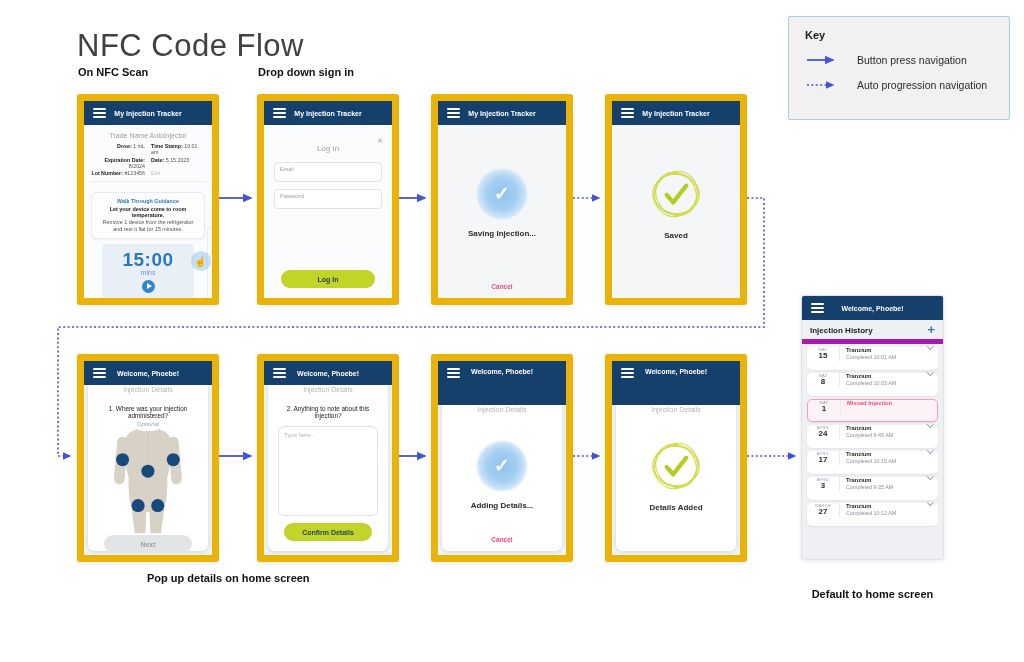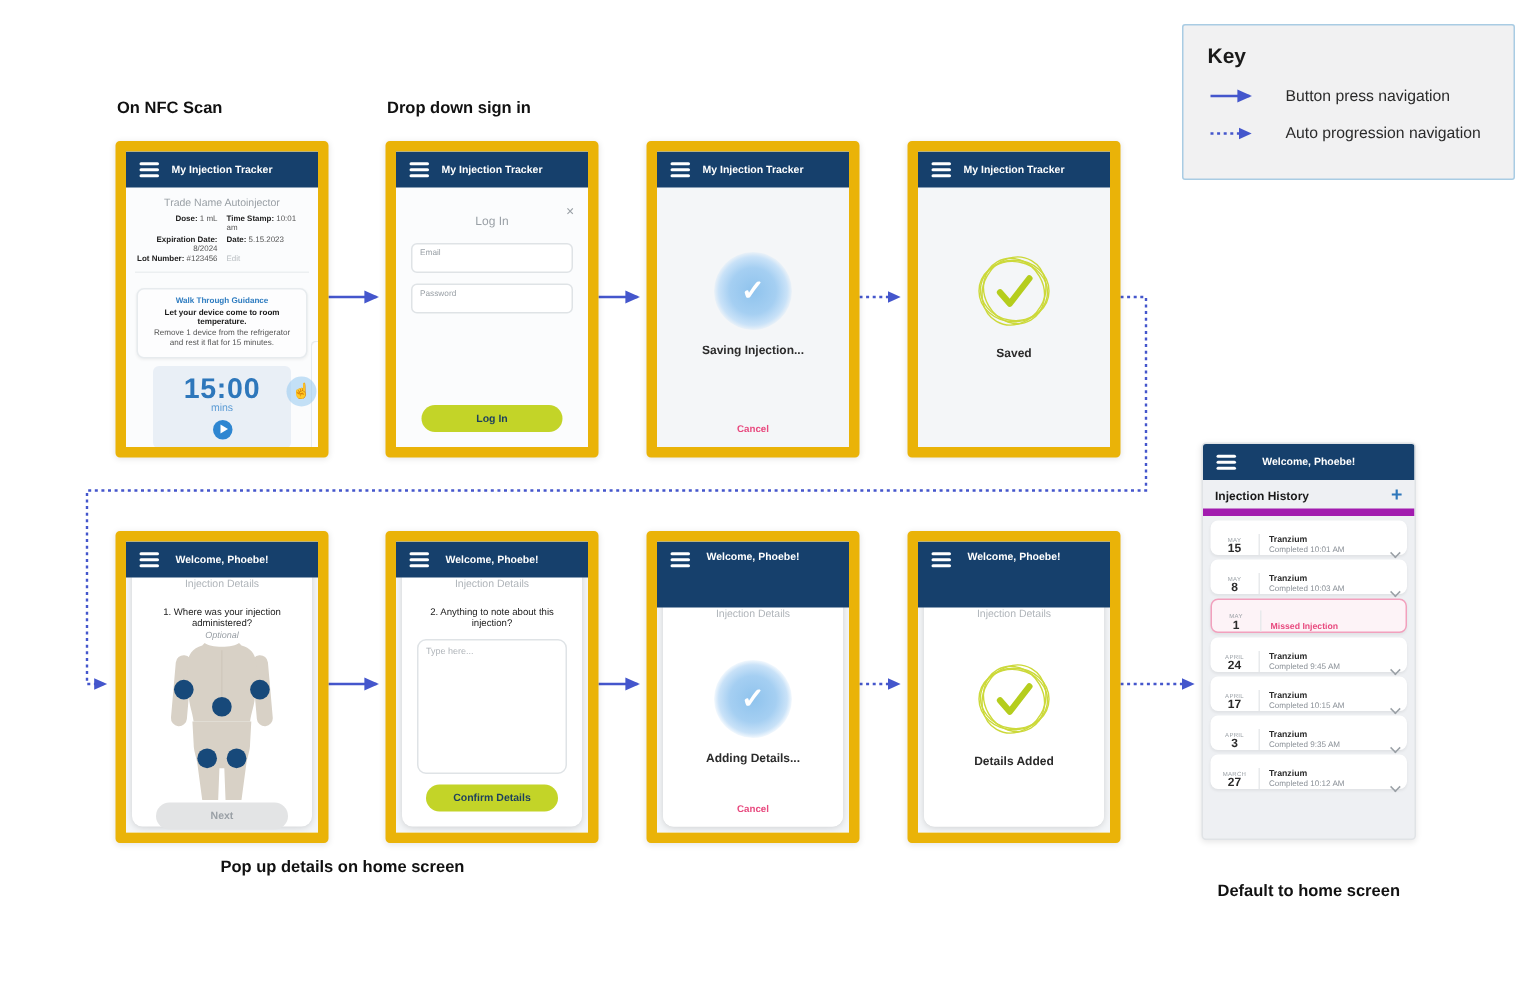--- a/index.html
+++ b/index.html
@@ -4,21 +4,21 @@
 <style>
   * { margin:0; padding:0; box-sizing:border-box; }
   body { font-family:"Liberation Sans", sans-serif; background:#fff; }
   .canvas { position:relative; width:1024px; height:662px; background:#fff; overflow:hidden; }
 
   .flow-title { position:absolute; left:77px; top:28px; font-size:31px; font-weight:400; color:#414141; letter-spacing:.5px; }
   .row-label { position:absolute; font-size:11px; font-weight:bold; color:#111; }
 
   
   .key { position:absolute; left:788px; top:16px; width:222px; height:104px; background:#f1f1f2; border:1px solid #a9cce3; border-radius:2px; padding:12px 16px; }
-  .key-title { font-size:14px; font-weight:bold; color:#1a1a1a; margin-bottom:12px; }
+  .key-title { font-size:11px; font-weight:bold; color:#1a1a1a; margin-bottom:12px; }
   .key-row { display:flex; align-items:center; gap:14px; margin-top:13px; }
   .key-row span { font-size:10.5px; color:#2b2b2b; }
 
   
   .overlay { position:absolute; left:0; top:0; pointer-events:none; }
   .sol { stroke:#4456cc; stroke-width:1.8; fill:none; marker-end:url(#arr); }
   .dot { stroke:#4456cc; stroke-width:1.6; fill:none; stroke-dasharray:2 2.4; marker-end:url(#arr); }
 
   
   .phone { position:absolute; width:142px; background:#fbfcfd; border:7px solid #eab308; border-radius:3px; box-shadow:0 1px 4px rgba(0,0,0,.10); display:flex; flex-direction:column; overflow:hidden; }
@@ -79,37 +79,38 @@
   .note-box { flex:1; margin:7px 10px; background:#fff; border:1px solid #dfe3e6; border-radius:6px; font-size:6px; color:#b0b5ba; padding:5px; resize:none; font-family:"Liberation Sans", sans-serif; }
   .note-box::placeholder { color:#b0b5ba; }
   .popup .status-body { background:#fff; border-radius:7px; }
 
   
   .home { position:absolute; left:801px; top:295px; width:143px; height:265px; background:#eef0f3; border:1px solid #e0e3e6; border-radius:3px; box-shadow:0 1px 4px rgba(0,0,0,.10); display:flex; flex-direction:column; overflow:hidden; }
   .hist-head { display:flex; align-items:flex-end; justify-content:space-between; padding:5px 8px 4px; border-bottom:5px solid #a21caf; }
   .hist-title { font-size:8px; font-weight:bold; color:#1a1a1a; }
   .plus { font-size:13px; color:#2e77bb; font-weight:bold; line-height:10px; cursor:pointer; }
   .hist-list { flex:1; padding:3px 5px; display:flex; flex-direction:column; gap:3px; }
-  .hist-row { background:#fff; border-radius:5px; box-shadow:0 1px 2px rgba(0,0,0,.06); display:flex; align-items:flex-end; height:23px; padding:0 6px; cursor:pointer; }
+  .hist-row { background:#fff; border-radius:5px; box-shadow:0 1px 2px rgba(0,0,0,.06); display:flex; align-items:flex-start; height:23px; padding:0 6px; cursor:pointer; }
   .hist-row.missed { border:1px solid #f2a0bd; background:#fdf3f7; }
   .hist-date { width:20px; text-align:center; flex-shrink:0; }
   .hist-month { font-size:4px; color:#9aa0a6; text-transform:uppercase; letter-spacing:.2px; }
   .hist-day { font-size:8px; font-weight:bold; color:#2b2b2b; margin-top:-1px; }
   .hist-sep { width:1px; height:14px; background:#e8eaec; margin:0 6px; }
   .hist-name { font-size:5.8px; font-weight:bold; color:#2b2b2b; }
   .hist-row.missed .hist-name { color:#e84a7f; }
   .hist-status { font-size:5.4px; color:#8a9097; margin-top:1px; }
   .hist-info { flex:1; }
   .chev { width:4.5px; height:4.5px; border-right:1.2px solid #9aa0a6; border-bottom:1.2px solid #9aa0a6; transform:rotate(45deg); margin-top:-3px; flex-shrink:0; }
 </style>
 </head>
 <body>
 
 <div class="canvas">
 
+  <div class="flow-title">NFC Code Flow</div>
   <div class="row-label" style="left:78px; top:66px;">On NFC Scan</div>
   <div class="row-label" style="left:258px; top:66px;">Drop down sign in</div>
   <div class="row-label" style="left:147px; top:572px;">Pop up details on home screen</div>
   <div class="row-label" style="left:790px; top:588px; width:165px; text-align:center;">Default to home screen</div>
 
   <div class="key">
     <div class="key-title">Key</div>
     <div class="key-row">
       <svg width="38" height="10">
           <path d="M2,5 H28" class="sol"></path>

